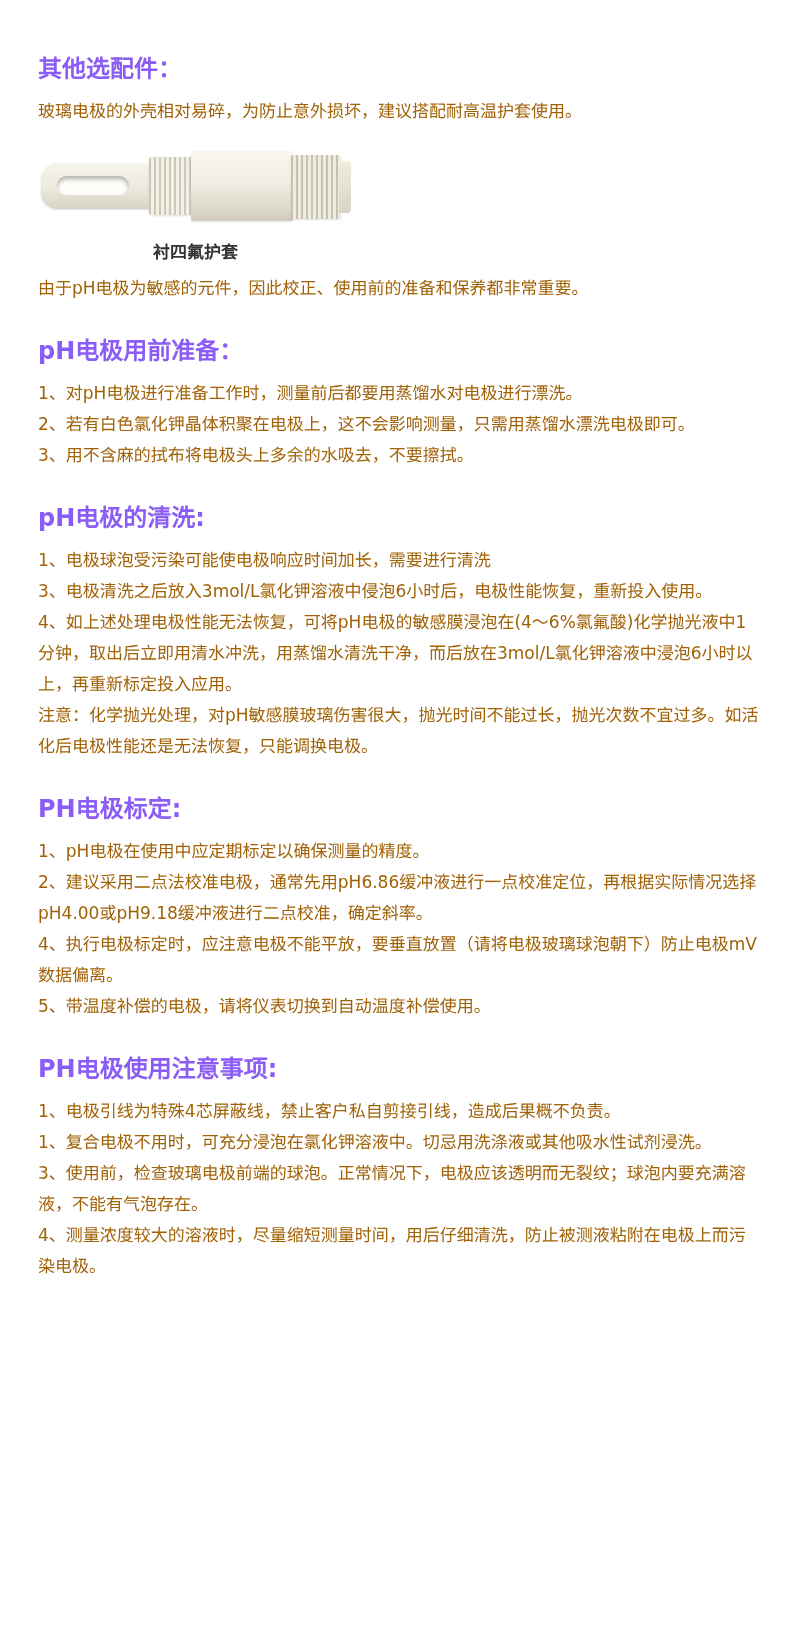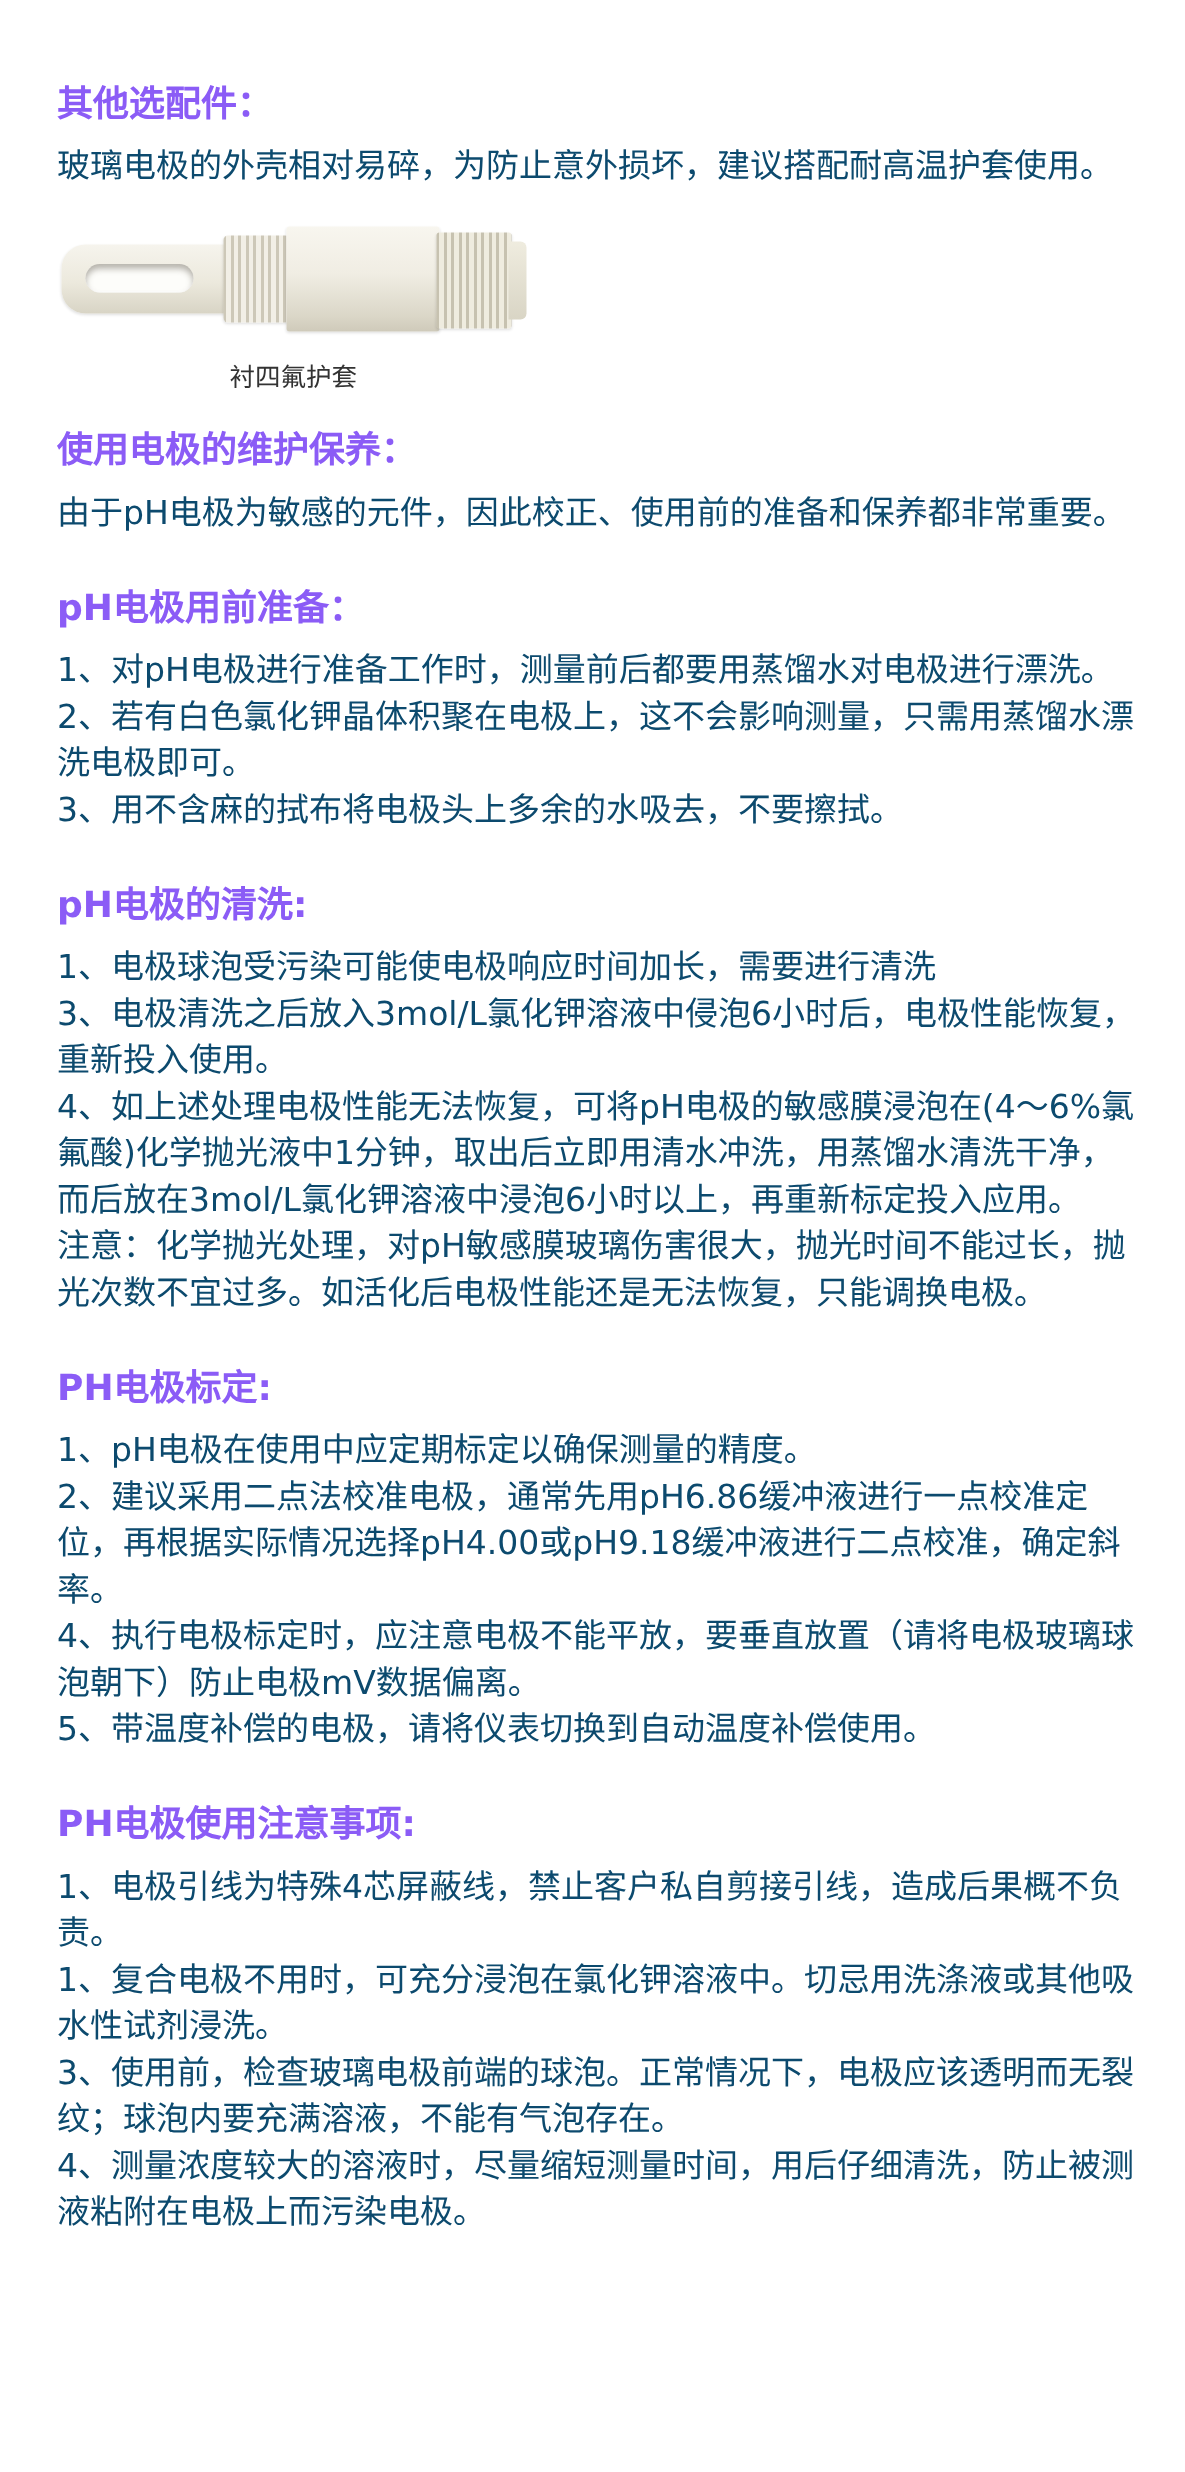--- a/index.html
+++ b/index.html
@@ -13,42 +13,43 @@
 
   .sec-heading{
     font-size:24px;
     line-height:34px;
     font-weight:700;
     color:#8b5cf6;
     margin:30px 0 10px 0;
   }
   .sec-heading.first{margin-top:0;}
   .body-text,.item{
-    font-size:22px;
+    font-size:17px;
     line-height:31px;
     margin:0;
-    color:#0c4a6e;
+    color:#a16207;
     word-break:break-all;
   }
   .intro{margin-bottom:2px;}
 
   
   .products{
     display:flex;
     justify-content:space-between;
     align-items:flex-start;
     margin:18px 0 6px 0;
   }
   .figure{width:315px;display:flex;flex-direction:column;align-items:center;}
   .figure .caption{
     font-size:17px;
     line-height:30px;
     color:#333333;
     margin-top:12px;
     text-align:left;
+    font-weight:bold;
   }
   .art{position:relative;width:310px;height:80px;}
 
   
   .p-tip{position:absolute;left:0;top:18px;width:110px;height:46px;
     background:linear-gradient(180deg,#f6f4ed 0%,#ece9dd 55%,#d8d4c5 100%);
     border-radius:16px 0 0 16px;box-shadow:0 1px 2px rgba(0,0,0,.12);}
   .p-slot{position:absolute;left:16px;top:13px;width:72px;height:19px;
     background:#fdfdfa;border-radius:10px;
     box-shadow:inset 0 3px 4px rgba(90,85,70,.45), inset 0 -1px 1px rgba(255,255,255,.8);}
@@ -109,21 +110,20 @@
           <div class="p-thread2"></div>
           <div class="p-endtip"></div>
         </div>
         <figcaption class="caption">衬四氟护套</figcaption>
       </figure>
 
     </div>
   </section>
 
   <section>
-    <h2 class="sec-heading" style="margin-top:16px;">使用电极的维护保养：</h2>
     <p class="body-text">由于pH电极为敏感的元件，因此校正、使用前的准备和保养都非常重要。</p>
   </section>
 
 
   <section>
     <h2 class="sec-heading">pH电极用前准备：</h2>
     <p class="item">1、对pH电极进行准备工作时，测量前后都要用蒸馏水对电极进行漂洗。</p>
     <p class="item">2、若有白色氯化钾晶体积聚在电极上，这不会影响测量，只需用蒸馏水漂洗电极即可。</p>
     <p class="item">3、用不含麻的拭布将电极头上多余的水吸去，不要擦拭。</p>
   </section>

